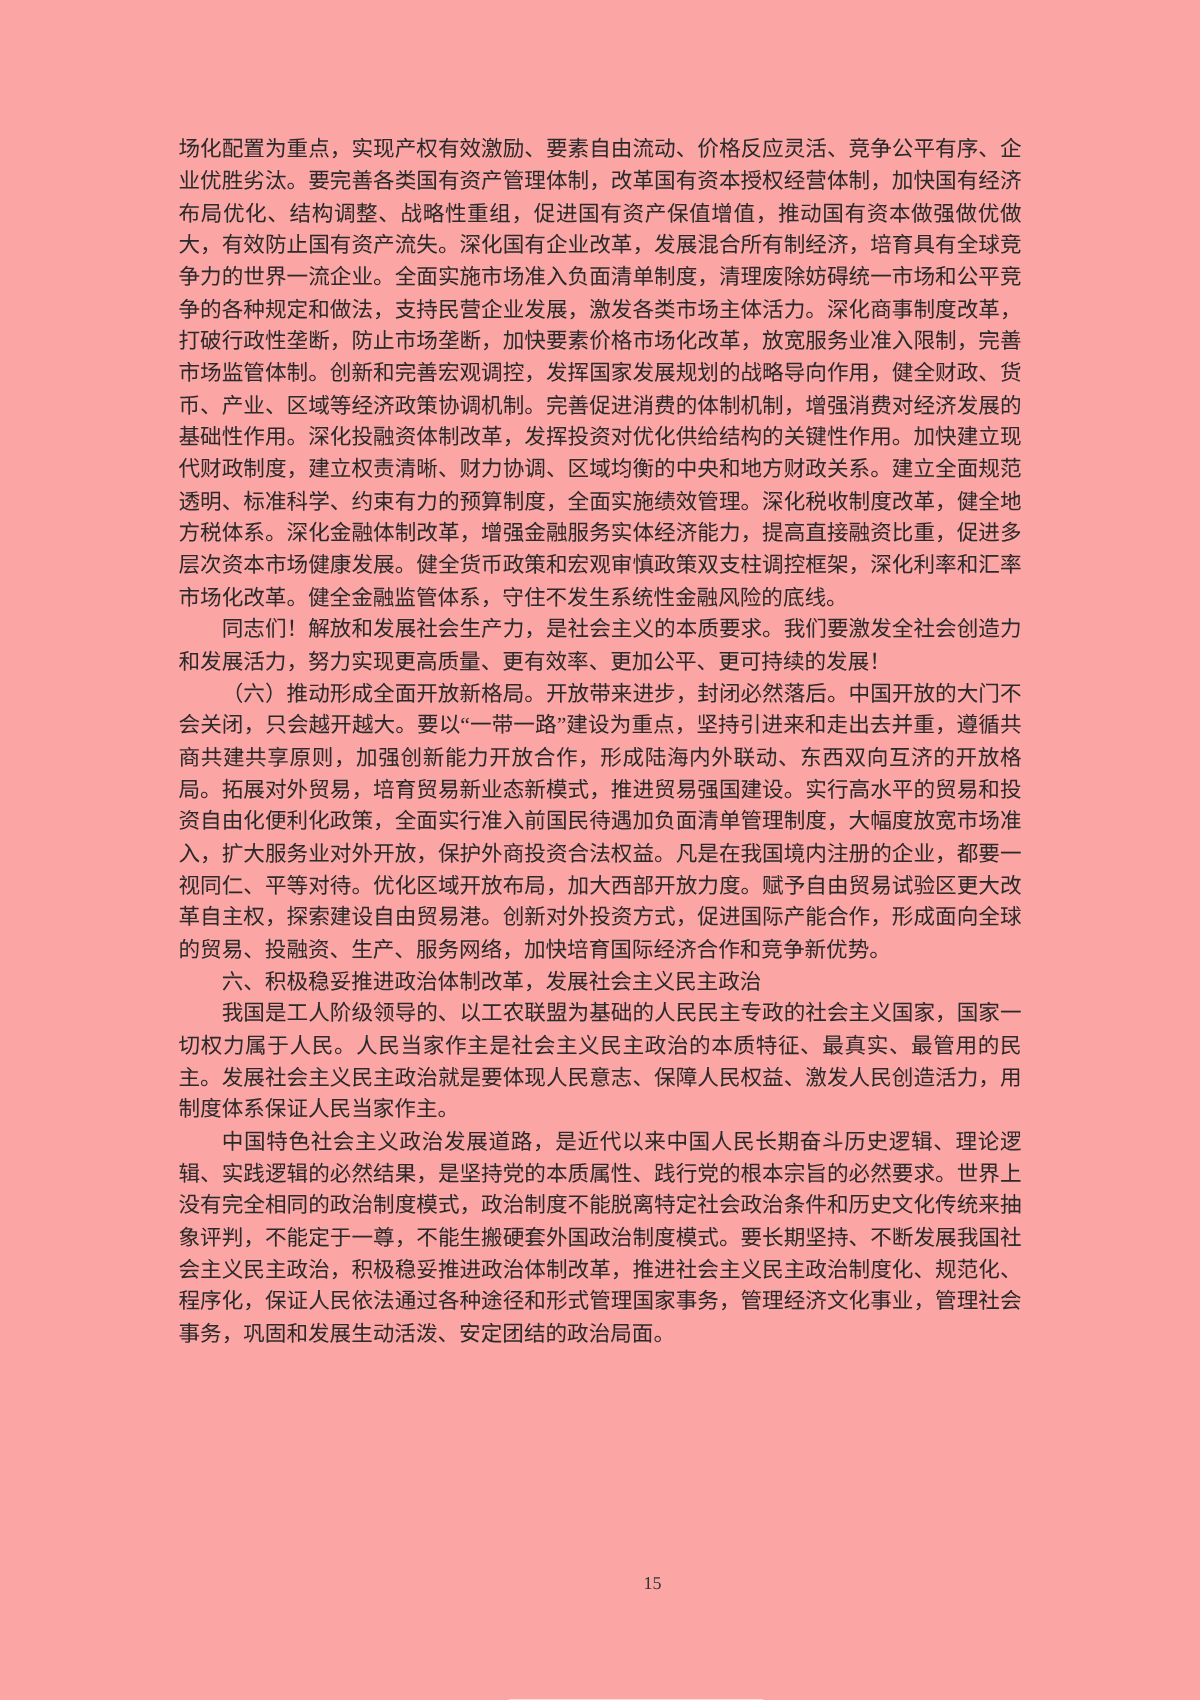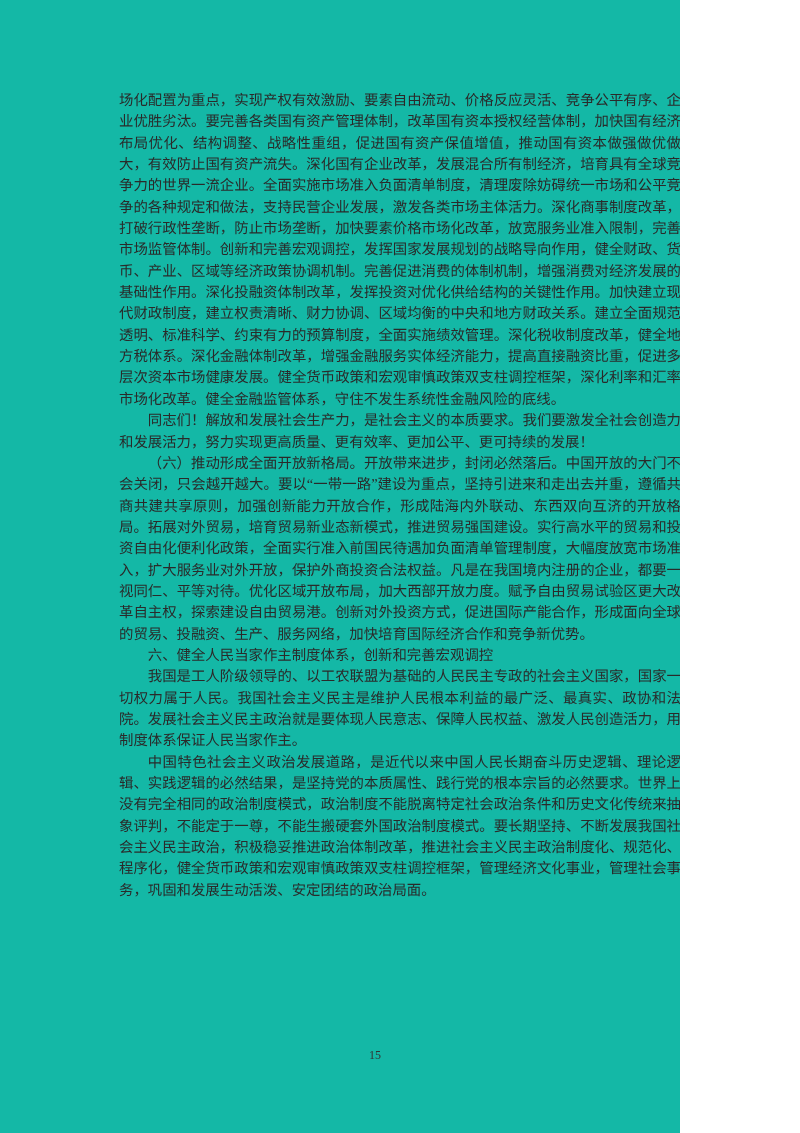--- a/index.html
+++ b/index.html
@@ -2,23 +2,23 @@
 <html lang="zh-CN"><head>
 <meta charset="utf-8">
 <style>
   html, body {
     margin: 0;
     padding: 0;
     background: #ffffff;
   }
   .page {
     position: relative;
-    width: 680px;
+    width: 800px;
     height: 1133px;
-    background: #14b8a6;
+    background: #fca5a5;
     overflow: hidden;
     font-family: "Liberation Serif", "DejaVu Serif", serif;
     color: #2a2a2a;
   }
   .text-block {
     position: absolute;
     left: 119px;
     top: 90px;
     width: 562px;
     font-size: 14.4px;
@@ -49,20 +49,20 @@
 </style>
 </head>
 <body>
 
 <div class="page">
 
   <div class="text-block">
     <p class="no-indent">场化配置为重点，实现产权有效激励、要素自由流动、价格反应灵活、竞争公平有序、企业优胜劣汰。要完善各类国有资产管理体制，改革国有资本授权经营体制，加快国有经济布局优化、结构调整、战略性重组，促进国有资产保值增值，推动国有资本做强做优做大，有效防止国有资产流失。深化国有企业改革，发展混合所有制经济，培育具有全球竞争力的世界一流企业。全面实施市场准入负面清单制度，清理废除妨碍统一市场和公平竞争的各种规定和做法，支持民营企业发展，激发各类市场主体活力。深化商事制度改革，打破行政性垄断，防止市场垄断，加快要素价格市场化改革，放宽服务业准入限制，完善市场监管体制。创新和完善宏观调控，发挥国家发展规划的战略导向作用，健全财政、货币、产业、区域等经济政策协调机制。完善促进消费的体制机制，增强消费对经济发展的基础性作用。深化投融资体制改革，发挥投资对优化供给结构的关键性作用。加快建立现代财政制度，建立权责清晰、财力协调、区域均衡的中央和地方财政关系。建立全面规范透明、标准科学、约束有力的预算制度，全面实施绩效管理。深化税收制度改革，健全地方税体系。深化金融体制改革，增强金融服务实体经济能力，提高直接融资比重，促进多层次资本市场健康发展。健全货币政策和宏观审慎政策双支柱调控框架，深化利率和汇率市场化改革。健全金融监管体系，守住不发生系统性金融风险的底线。</p>
     <p>同志们！解放和发展社会生产力，是社会主义的本质要求。我们要激发全社会创造力和发展活力，努力实现更高质量、更有效率、更加公平、更可持续的发展！</p>
     <p>（六）推动形成全面开放新格局。开放带来进步，封闭必然落后。中国开放的大门不会关闭，只会越开越大。要以“一带一路”建设为重点，坚持引进来和走出去并重，遵循共商共建共享原则，加强创新能力开放合作，形成陆海内外联动、东西双向互济的开放格局。拓展对外贸易，培育贸易新业态新模式，推进贸易强国建设。实行高水平的贸易和投资自由化便利化政策，全面实行准入前国民待遇加负面清单管理制度，大幅度放宽市场准入，扩大服务业对外开放，保护外商投资合法权益。凡是在我国境内注册的企业，都要一视同仁、平等对待。优化区域开放布局，加大西部开放力度。赋予自由贸易试验区更大改革自主权，探索建设自由贸易港。创新对外投资方式，促进国际产能合作，形成面向全球的贸易、投融资、生产、服务网络，加快培育国际经济合作和竞争新优势。</p>
-    <p>六、健全人民当家作主制度体系，创新和完善宏观调控</p>
-    <p>我国是工人阶级领导的、以工农联盟为基础的人民民主专政的社会主义国家，国家一切权力属于人民。我国社会主义民主是维护人民根本利益的最广泛、最真实、政协和法院。发展社会主义民主政治就是要体现人民意志、保障人民权益、激发人民创造活力，用制度体系保证人民当家作主。</p>
-    <p>中国特色社会主义政治发展道路，是近代以来中国人民长期奋斗历史逻辑、理论逻辑、实践逻辑的必然结果，是坚持党的本质属性、践行党的根本宗旨的必然要求。世界上没有完全相同的政治制度模式，政治制度不能脱离特定社会政治条件和历史文化传统来抽象评判，不能定于一尊，不能生搬硬套外国政治制度模式。要长期坚持、不断发展我国社会主义民主政治，积极稳妥推进政治体制改革，推进社会主义民主政治制度化、规范化、程序化，健全货币政策和宏观审慎政策双支柱调控框架，管理经济文化事业，管理社会事务，巩固和发展生动活泼、安定团结的政治局面。</p>
+    <p>六、积极稳妥推进政治体制改革，发展社会主义民主政治</p>
+    <p>我国是工人阶级领导的、以工农联盟为基础的人民民主专政的社会主义国家，国家一切权力属于人民。人民当家作主是社会主义民主政治的本质特征、最真实、最管用的民主。发展社会主义民主政治就是要体现人民意志、保障人民权益、激发人民创造活力，用制度体系保证人民当家作主。</p>
+    <p>中国特色社会主义政治发展道路，是近代以来中国人民长期奋斗历史逻辑、理论逻辑、实践逻辑的必然结果，是坚持党的本质属性、践行党的根本宗旨的必然要求。世界上没有完全相同的政治制度模式，政治制度不能脱离特定社会政治条件和历史文化传统来抽象评判，不能定于一尊，不能生搬硬套外国政治制度模式。要长期坚持、不断发展我国社会主义民主政治，积极稳妥推进政治体制改革，推进社会主义民主政治制度化、规范化、程序化，保证人民依法通过各种途径和形式管理国家事务，管理经济文化事业，管理社会事务，巩固和发展生动活泼、安定团结的政治局面。</p>
   </div>
 
   <div class="page-footer">15</div>
 
 </div>
 
 </body></html>

